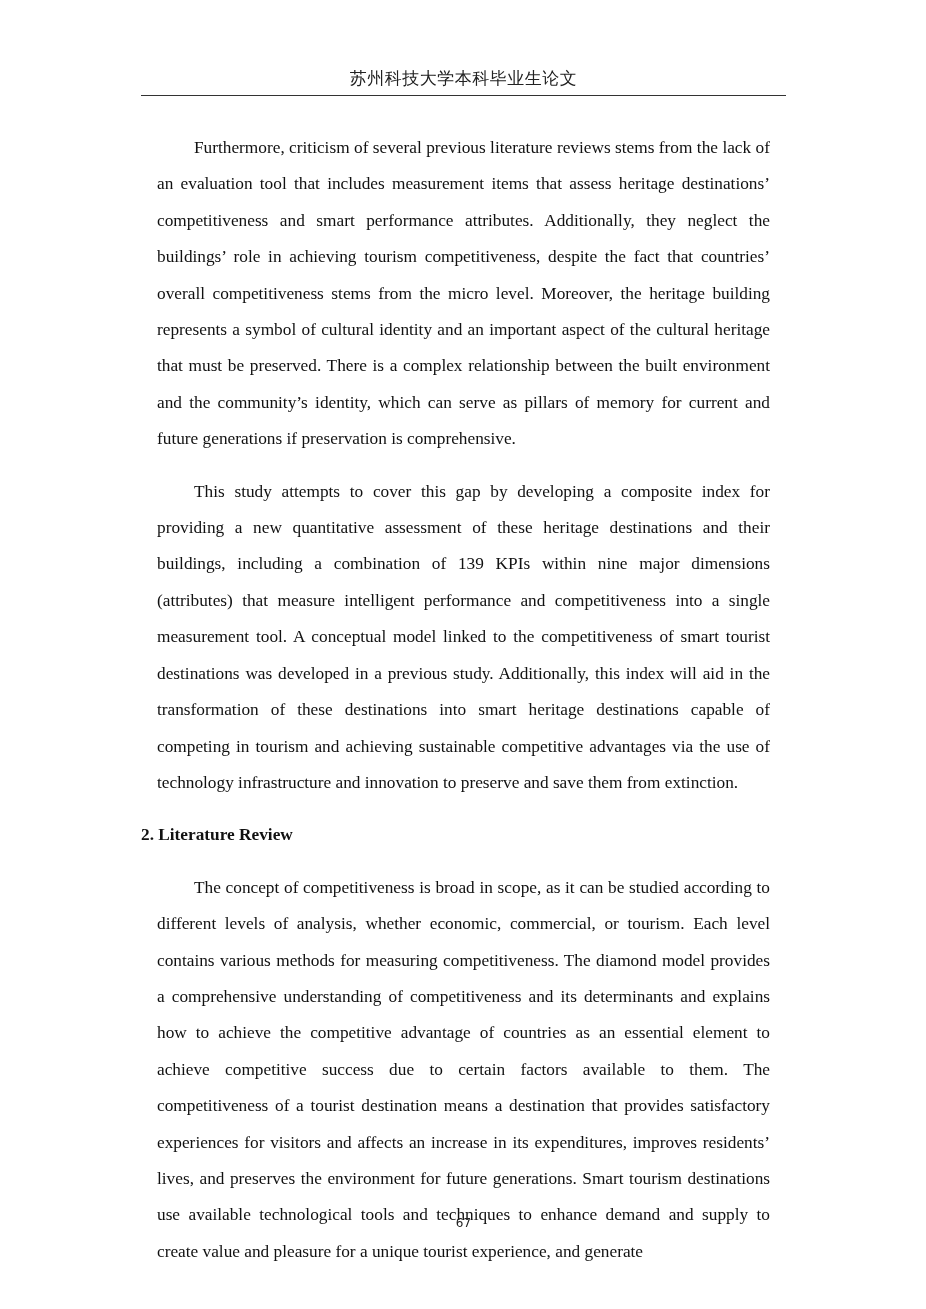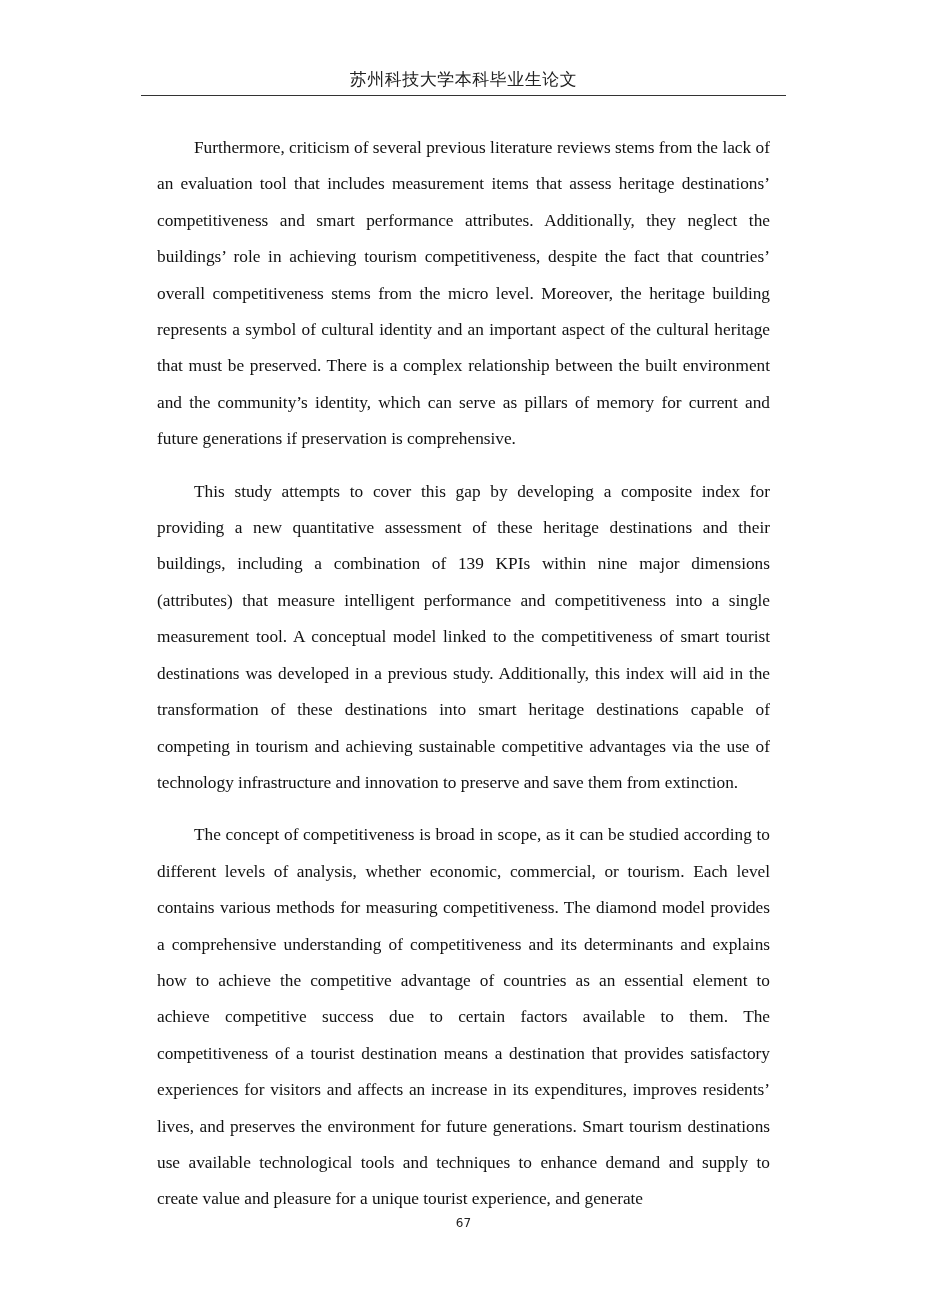--- a/index.html
+++ b/index.html
@@ -20,21 +20,21 @@
       width: 926px;
       height: 1309px;
       background: #ffffff;
     }
     .running-header {
       position: absolute;
       left: 141px;
       top: 68px;
       width: 645px;
       text-align: center;
-      font-family: Liberation Serif, serif;
+      font-family: Liberation Mono, monospace;
       font-size: 17px;
       line-height: 24px;
       color: #222222;
       letter-spacing: 0.5px;
     }
     .header-rule {
       position: absolute;
       left: 141px;
       top: 95px;
       width: 645px;
@@ -76,17 +76,18 @@
 </head>
 <body>
 
 <div class="page">
   <div class="running-header">苏州科技大学本科毕业生论文</div>
   <div class="header-rule"></div>
 
   <div class="body-text">
     <p>Furthermore, criticism of several previous literature reviews stems from the lack of an evaluation tool that includes measurement items that assess heritage destinations’ competitiveness and smart performance attributes. Additionally, they neglect the buildings’ role in achieving tourism competitiveness, despite the fact that countries’ overall competitiveness stems from the micro level. Moreover, the heritage building represents a symbol of cultural identity and an important aspect of the cultural heritage that must be preserved. There is a complex relationship between the built environment and the community’s identity, which can serve as pillars of memory for current and future generations if preservation is comprehensive.</p>
     <p>This study attempts to cover this gap by developing a composite index for providing a new quantitative assessment of these heritage destinations and their buildings, including a combination of 139 KPIs within nine major dimensions (attributes) that measure intelligent performance and competitiveness into a single measurement tool. A conceptual model linked to the competitiveness of smart tourist destinations was developed in a previous study. Additionally, this index will aid in the transformation of these destinations into smart heritage destinations capable of competing in tourism and achieving sustainable competitive advantages via the use of technology infrastructure and innovation to preserve and save them from extinction.</p>
+    <h2>2. Literature Review</h2>
     <p>The concept of competitiveness is broad in scope, as it can be studied according to different levels of analysis, whether economic, commercial, or tourism. Each level contains various methods for measuring competitiveness. The diamond model provides a comprehensive understanding of competitiveness and its determinants and explains how to achieve the competitive advantage of countries as an essential element to achieve competitive success due to certain factors available to them. The competitiveness of a tourist destination means a destination that provides satisfactory experiences for visitors and affects an increase in its expenditures, improves residents’ lives, and preserves the environment for future generations. Smart tourism destinations use available technological tools and techniques to enhance demand and supply to create value and pleasure for a unique tourist experience, and generate</p>
   </div>
 
   <div class="page-number">67</div>
 </div>
 
 </body></html>

